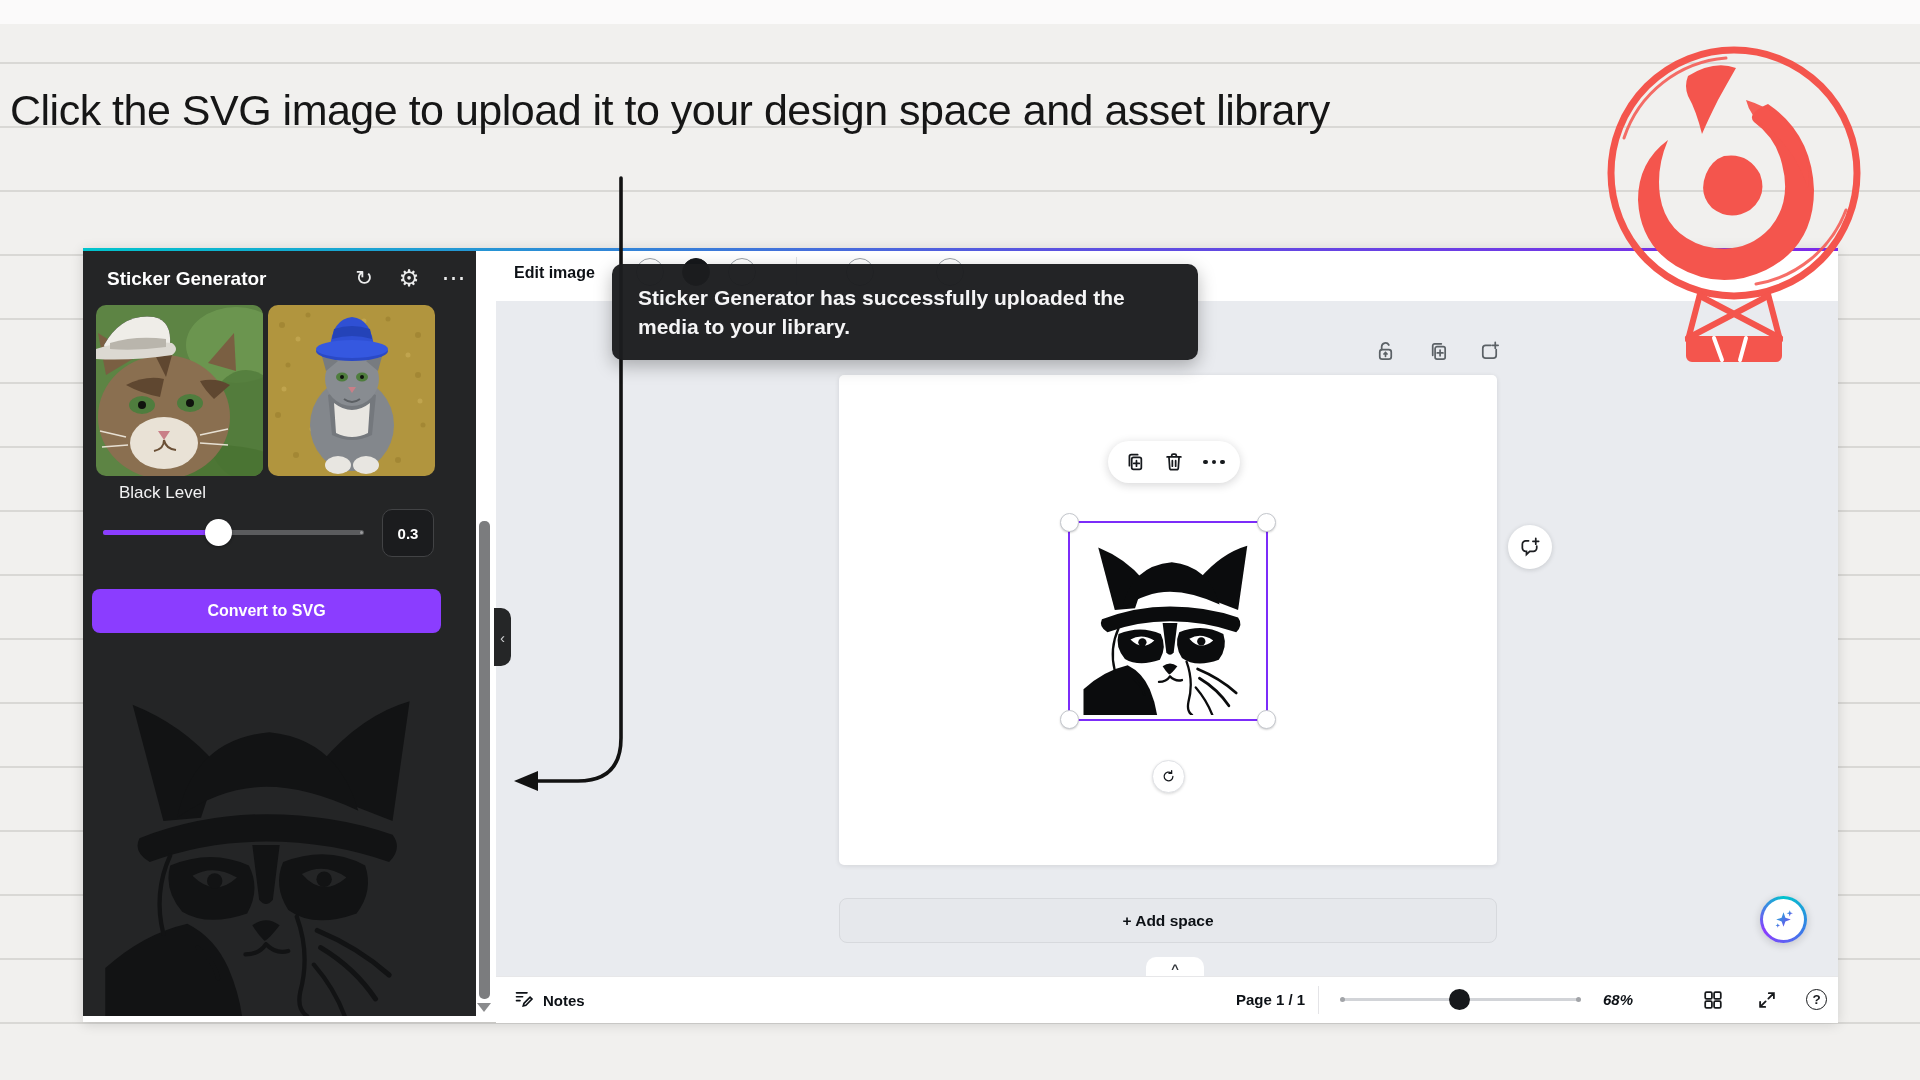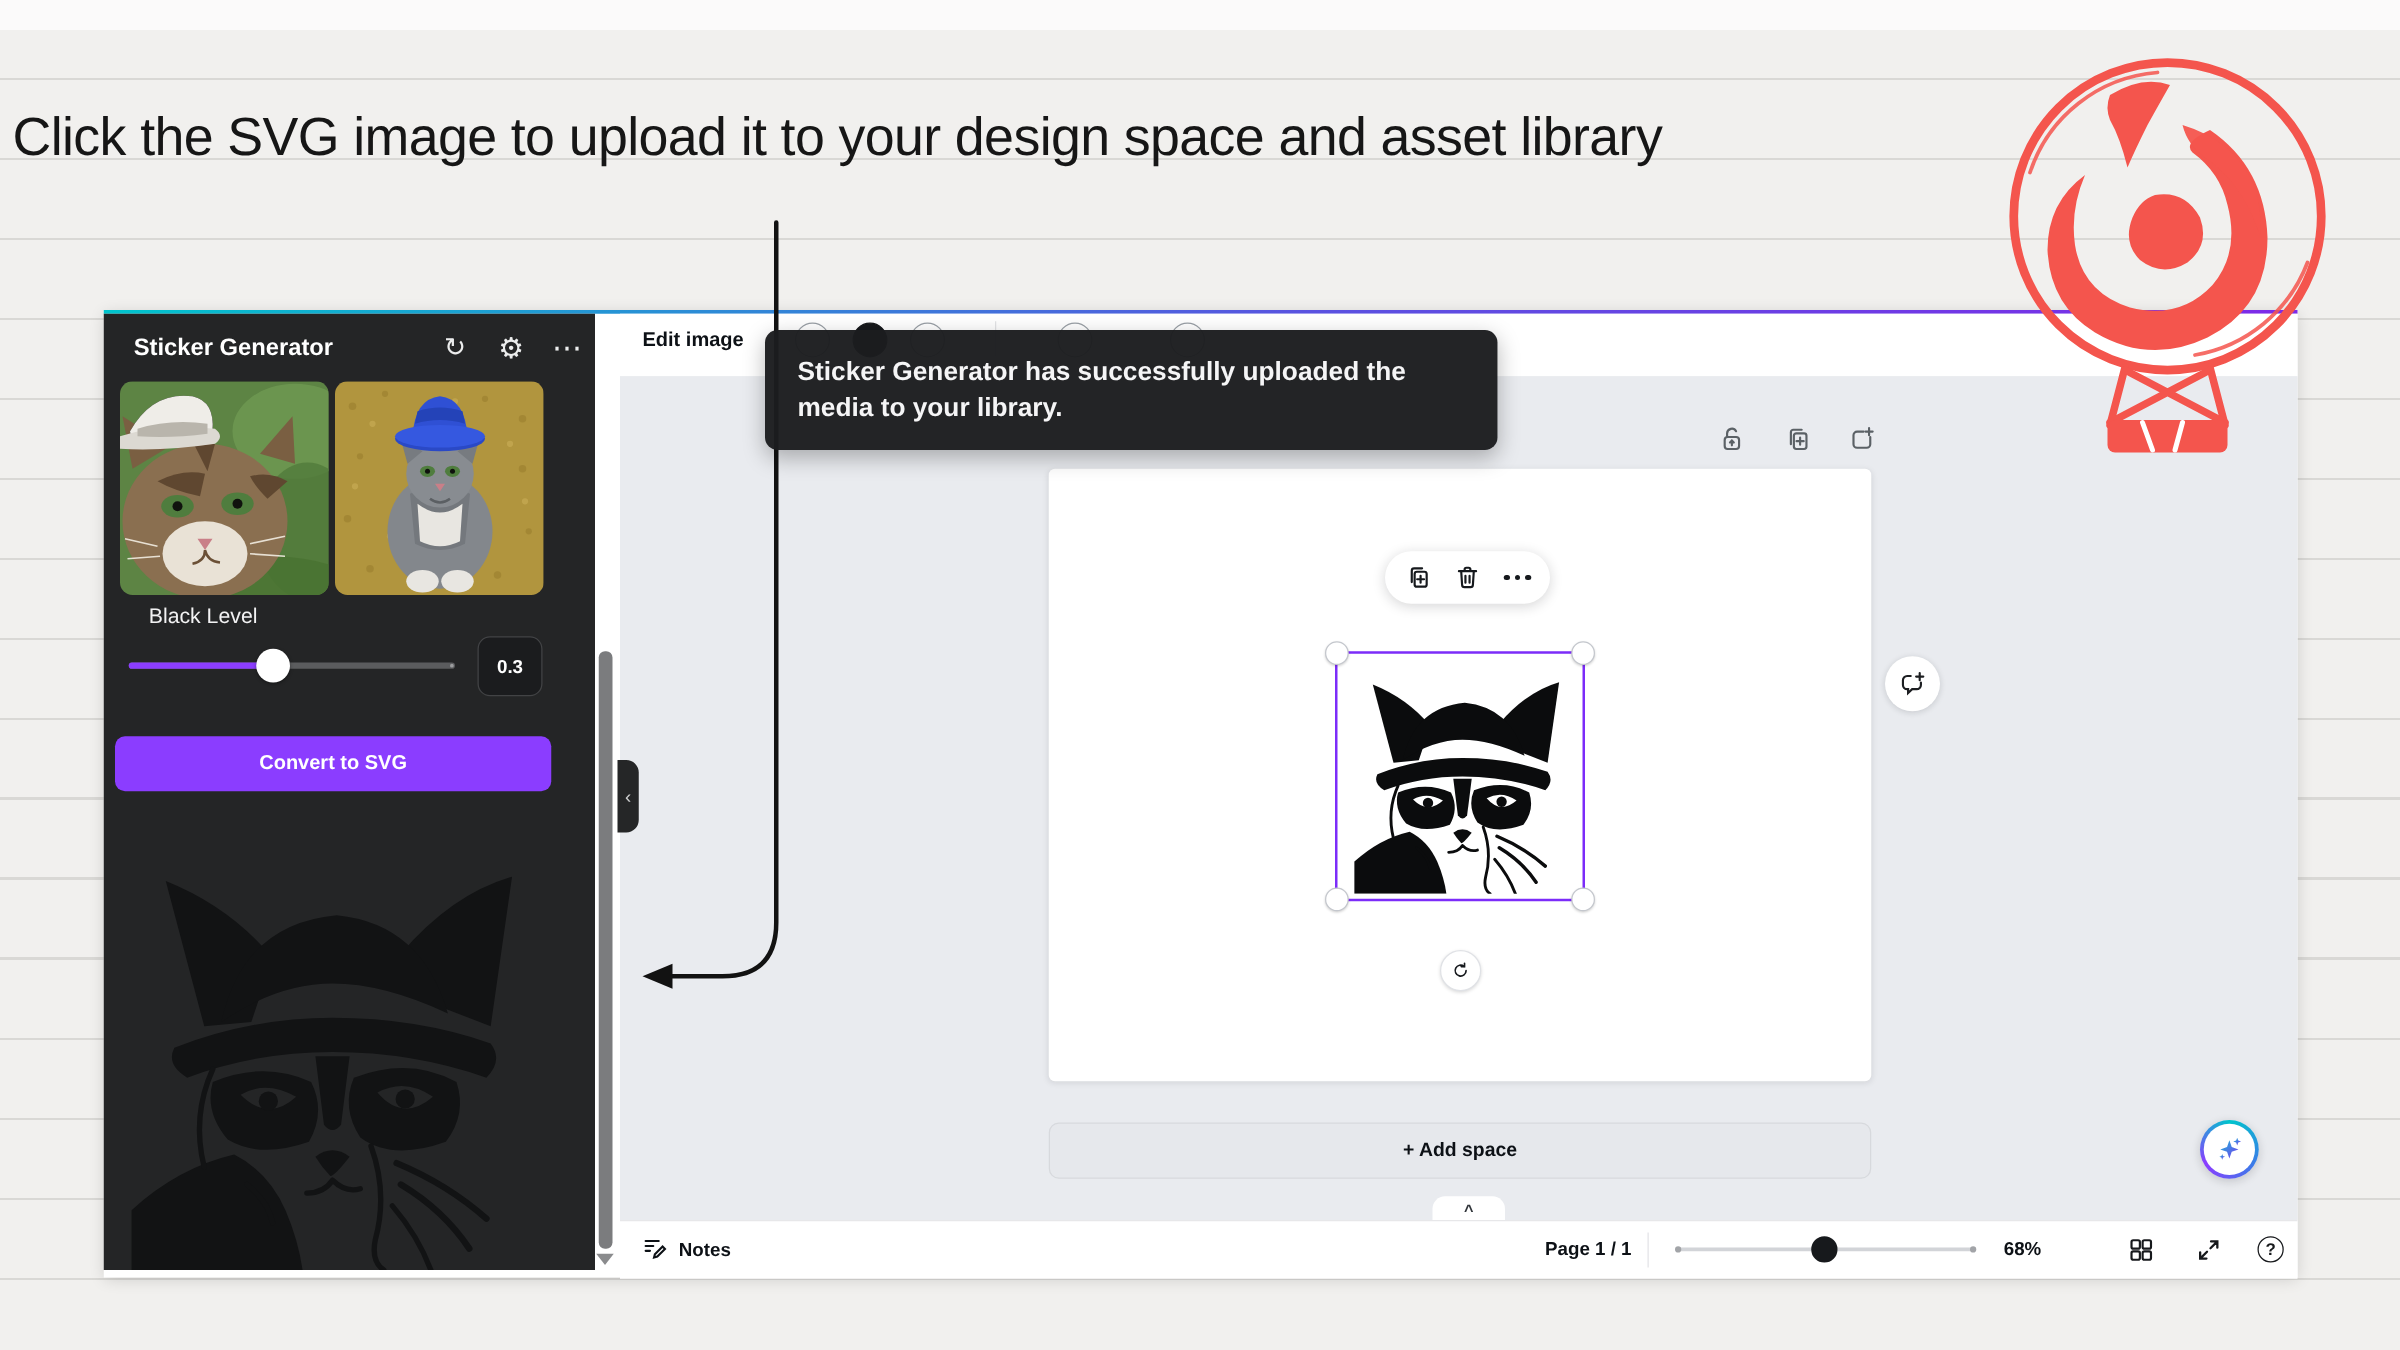--- a/index.html
+++ b/index.html
@@ -125,21 +125,21 @@
   .footer{left:496px;top:976px;width:1342px;height:46px;background:#fff;z-index:1;
     border-top:1px solid #e7e7e9;display:flex;align-items:center;}
   .notes{left:17px;top:11px;display:flex;align-items:flex-end;gap:9px;cursor:pointer;}
   .notes-label{font-size:15px;font-weight:600;color:#0d1116;}
   .page-indicator{left:740px;top:14px;font-size:15px;font-weight:600;color:#0d1116;cursor:pointer;white-space:nowrap;}
   .f-sep{left:822px;top:9px;width:1px;height:28px;background:#e4e4e7;}
   .zoom-track{left:845px;top:21px;width:239px;height:3px;border-radius:2px;background:#d2d4d8;cursor:pointer;}
   .zoom-dot-l{left:-1px;top:-1px;width:5px;height:5px;border-radius:50%;background:#a2a4a8;}
   .zoom-dot-r{right:-1px;top:-1px;width:5px;height:5px;border-radius:50%;background:#a2a4a8;}
   .zoom-thumb{left:108px;top:-9px;width:21px;height:21px;border-radius:50%;background:#17191c;cursor:grab;}
-  .zoom-pct{left:1107px;top:14px;font-size:15px;font-weight:600;color:#0d1116;}
+  .zoom-pct{left:1107px;top:14px;font-size:15px;font-weight:600;color:#0d1116;font-style:italic;}
   .f-icon{top:10px;width:26px;height:26px;display:flex;align-items:center;justify-content:center;
     cursor:pointer;color:#17191c;}
   .help-circle{border:1.8px solid #17191c;border-radius:50%;width:21px;height:21px;
     font-size:13.5px;font-weight:700;box-sizing:border-box;}
 </style>
 </head>
 <body>
 
 <svg width="0" height="0" style="position:absolute">
   <defs>

